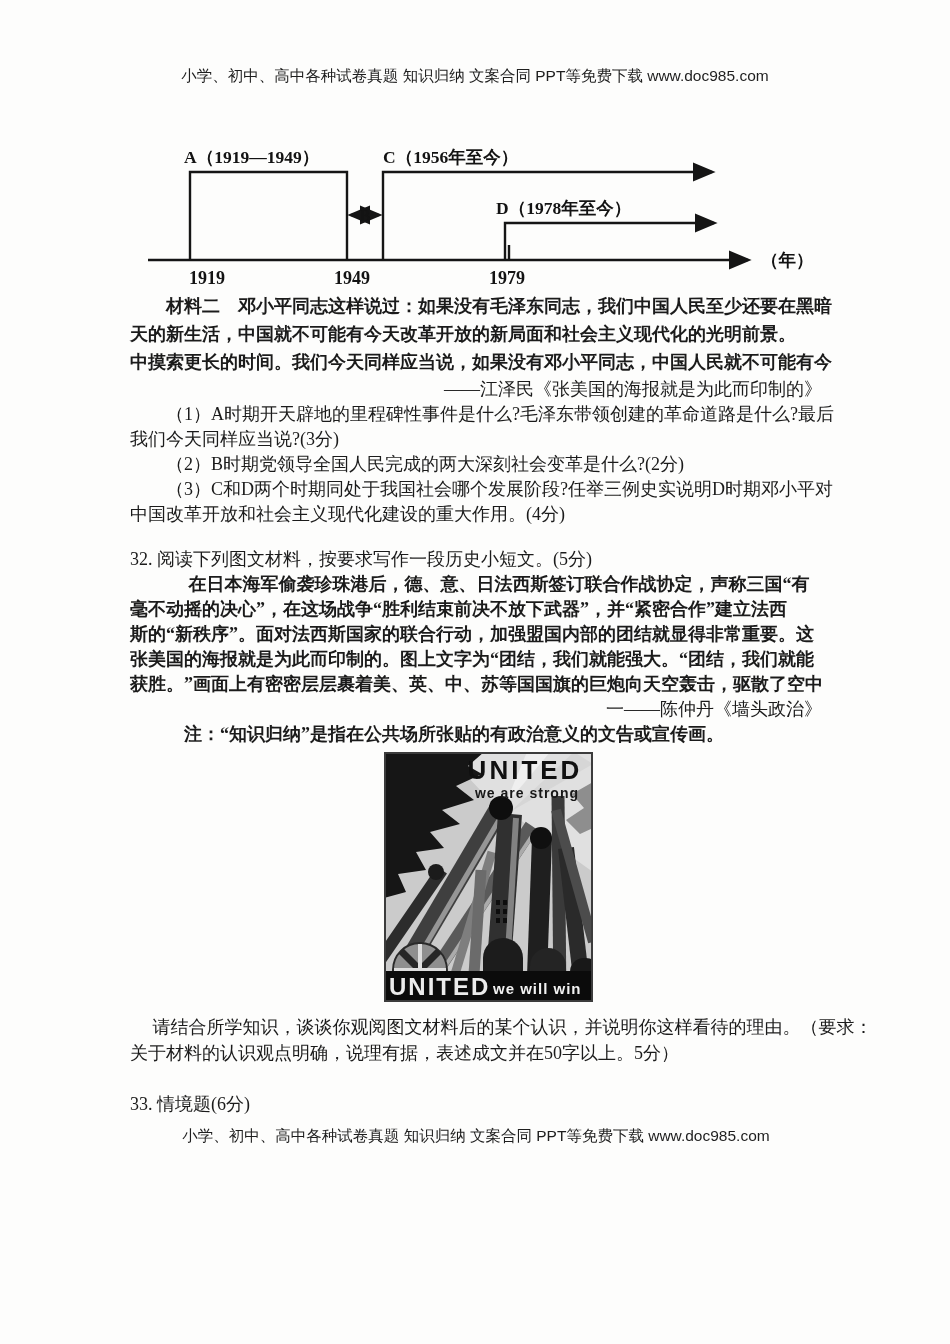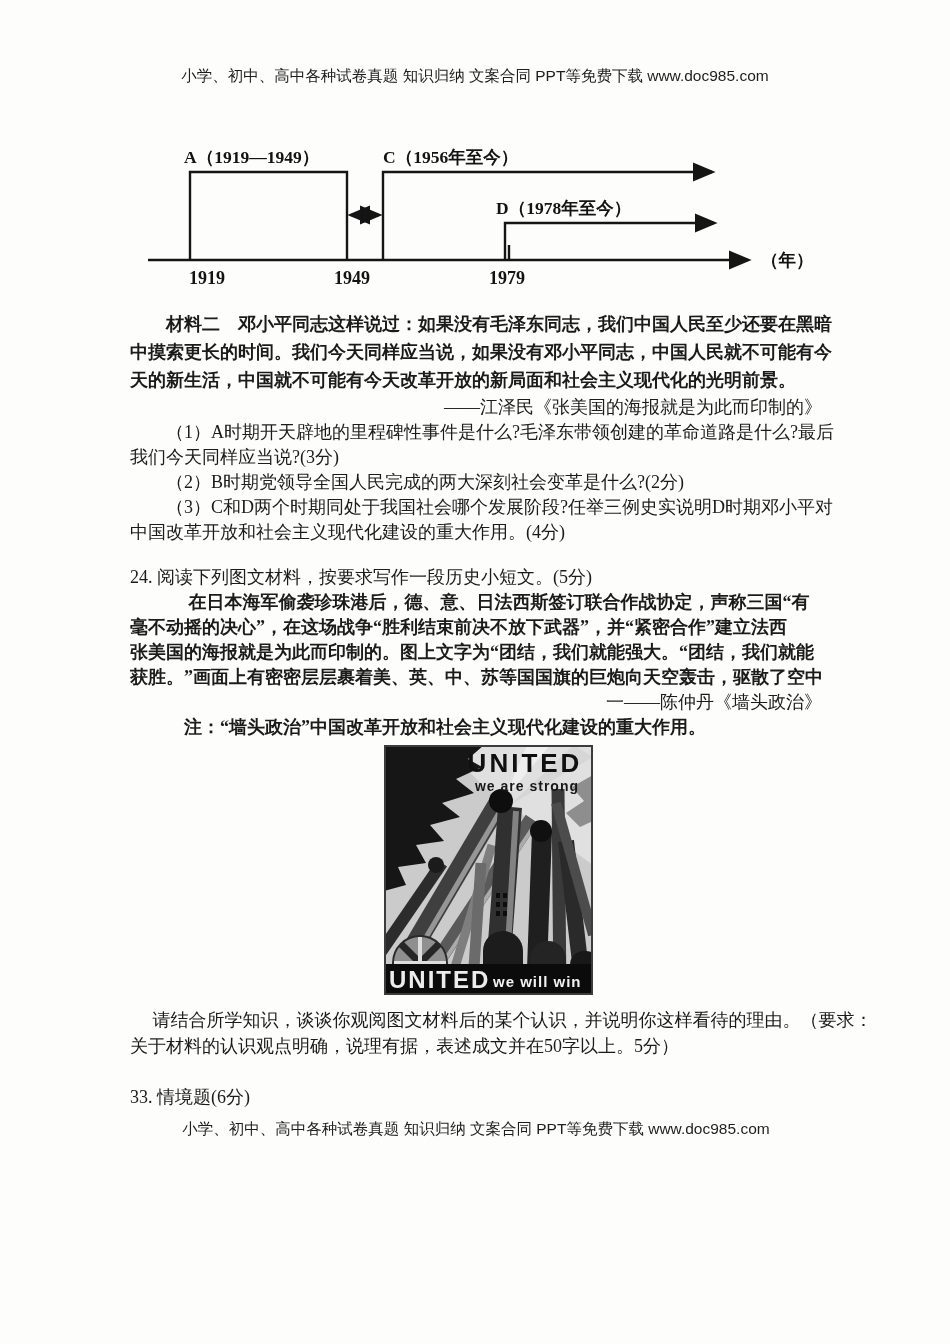--- a/index.html
+++ b/index.html
@@ -8,21 +8,21 @@
   .doc-header{position:absolute;top:66px;left:0;right:0;text-align:center;
         font-family:"Liberation Sans","DejaVu Sans",sans-serif;font-size:15.5px;color:#1e1e1e;}
   .timeline{position:absolute;top:133px;left:140px;}
   .tl-stroke{stroke:#151515;stroke-width:2.4;fill:none;}
   .tl-label{font-family:"Liberation Serif",serif;font-weight:bold;font-size:17.5px;fill:#131313;}
   .tl-year{font-family:"Liberation Serif",serif;font-weight:bold;font-size:18px;fill:#131313;text-anchor:middle;}
   .tl-b{font-family:"Liberation Serif",serif;font-weight:bold;font-size:16px;fill:#131313;text-anchor:middle;}
   .content{position:absolute;top:292px;left:130px;width:692px;font-size:18px;line-height:25px;}
   .lines div{white-space:pre;}
   .bold{font-weight:bold;}
-  .mat{line-height:28px;margin-top:18px;}
+  .mat{line-height:28px;}
   .attr{text-align:right;line-height:26px;white-space:pre;}
   .attr2{text-align:right;line-height:25px;white-space:pre;}
   .note{line-height:25px;white-space:pre;font-weight:bold;}
   .qtitle{line-height:25px;white-space:pre;}
   .task{line-height:26px;font-family:Liberation Serif, serif;}
   .scen{line-height:26px;}
   .sp20{height:20px;}.sp26{height:26px;}
   .poster-wrap{text-align:center;margin:5px 0 12px 0;height:250px;position:relative;left:12px;}
   .poster{display:inline-block;}
   .p-top{font-family:"Liberation Sans",sans-serif;font-weight:bold;font-size:26px;letter-spacing:3px;fill:#101010;}
@@ -65,44 +65,45 @@
 
     <text class="tl-year" x="67" y="151">1919</text>
     <text class="tl-year" x="212" y="151">1949</text>
     <text class="tl-year" x="367" y="151">1979</text>
   </svg>
 
   <div class="content">
 
     <div class="lines bold mat">
         <div>　　材料二　邓小平同志这样说过：如果没有毛泽东同志，我们中国人民至少还要在黑暗</div>
+        <div>天的新生活，中国就不可能有今天改革开放的新局面和社会主义现代化的光明前景。</div>
         <div>中摸索更长的时间。我们今天同样应当说，如果没有邓小平同志，中国人民就不可能有今</div>
-        <div>天的新生活，中国就不可能有今天改革开放的新局面和社会主义现代化的光明前景。</div>
       </div>
     <div class="attr">——江泽民《张美国的海报就是为此而印制的》</div>
 
     <div class="lines">
         <div>　　（1）A时期开天辟地的里程碑性事件是什么?毛泽东带领创建的革命道路是什么?最后</div>
         <div>我们今天同样应当说?(3分)</div>
         <div>　　（2）B时期党领导全国人民完成的两大深刻社会变革是什么?(2分)</div>
         <div>　　（3）C和D两个时期同处于我国社会哪个发展阶段?任举三例史实说明D时期邓小平对</div>
         <div>中国改革开放和社会主义现代化建设的重大作用。(4分)</div>
       </div>
 
     <div class="sp20"></div>
 
-    <div class="qtitle">24. 阅读下列图文材料，按要求写作一段历史小短文。(5分)</div>
+    <div class="qtitle">32. 阅读下列图文材料，按要求写作一段历史小短文。(5分)</div>
     <div class="lines bold">
         <div>　　　 在日本海军偷袭珍珠港后，德、意、日法西斯签订联合作战协定，声称三国“有</div>
         <div>毫不动摇的决心”，在这场战争“胜利结束前决不放下武器”，并“紧密合作”建立法西</div>
+        <div>斯的“新秩序”。面对法西斯国家的联合行动，加强盟国内部的团结就显得非常重要。这</div>
         <div>张美国的海报就是为此而印制的。图上文字为“团结，我们就能强大。“团结，我们就能</div>
         <div>获胜。”画面上有密密层层裹着美、英、中、苏等国国旗的巨炮向天空轰击，驱散了空中</div>
       </div>
     <div class="attr2">一——陈仲丹《墙头政治》</div>
-    <div class="note">　　　注：“墙头政治”中国改革开放和社会主义现代化建设的重大作用。</div>
+    <div class="note">　　　注：“知识归纳”是指在公共场所张贴的有政治意义的文告或宣传画。</div>
 
     <div class="poster-wrap">
       <svg class="poster" width="209" height="250" viewBox="0 0 209 250">
         <rect x="0" y="0" width="209" height="250" fill="#cbcbcb"></rect>
         <polygon points="60,0 209,0 209,120 100,42" fill="#e0e0e0"></polygon>
         <polygon points="120,55 143,0 166,0" fill="#efefef"></polygon>
         <polygon points="126,60 190,0 209,12" fill="#d6d6d6"></polygon>
         <path fill="#161616" d="M0,0 L100,0 L84,14 L98,22 L72,34 L90,48 L58,58 L76,72 L46,80 L60,96 L32,100 L42,118 L14,122 L22,140 L0,146 Z"></path>
         <path fill="#565656" opacity="0.6" d="M209,30 L188,42 L200,56 L182,68 L196,82 L209,76 Z"></path>
 

